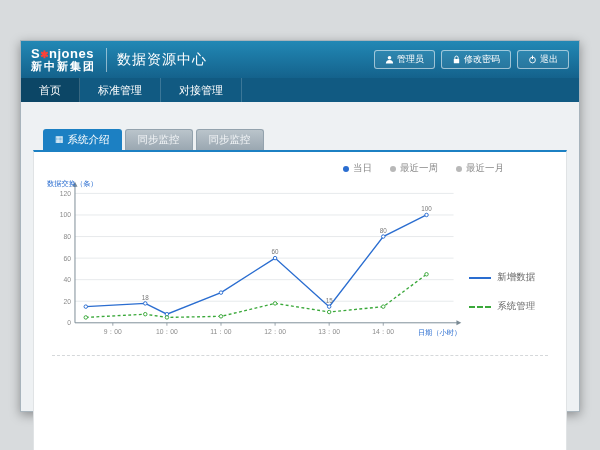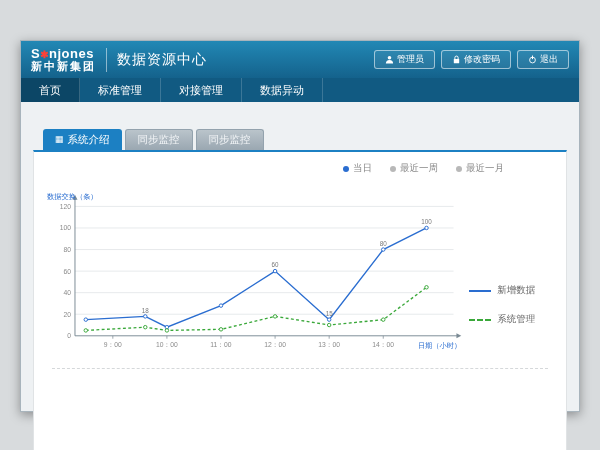--- a/index.html
+++ b/index.html
@@ -40,21 +40,21 @@
                   border:1px solid #93a2ad; border-bottom:none; }
   .tab-ico { font-size:9px; line-height:1; }
 
   .panel { background:#fff; border:1px solid #e0e3e5; border-top:2px solid #1c80c3;
            height:319px; position:relative; }
   .filter-legend { position:absolute; top:10px; right:62px; display:flex; gap:18px;
                    font-size:9.5px; color:#888; align-items:center; }
   .fl-item { display:flex; align-items:center; cursor:pointer; }
   .dot { width:6px; height:6px; border-radius:50%; display:inline-block; margin-right:4px; background:#bbb; }
 
-  .chart-row { display:flex; padding:36px 6px 0 12px; }
+  .chart-row { display:flex; padding:23px 6px 0 12px; }
   #chart-svg { width:432px; height:172px; }
   #chart-svg text { font-family:"Liberation Sans", sans-serif; }
   .series-legend { width:100px; display:flex; flex-direction:column; justify-content:flex-end;
                    gap:16px; font-size:9.5px; color:#666; padding-bottom:34px; padding-left:6px; }
   .sl-item { display:flex; align-items:center; cursor:pointer; }
   .sample { display:inline-block; width:22px; height:0; margin-right:6px; border-top:2px solid #999; }
 
   .divider { border-top:1px dashed #d5d8da; margin:8px 18px 0; }
   .remark { text-align:center; font-size:9px; color:#999; margin-top:16px; padding:0 28px; }
   .remark-label { color:#d43f30; }
@@ -105,23 +105,20 @@
 
     <nav class="nav">
       <div class="nav-item active">
           <span>首页</span>
         </div>
       <div class="nav-item">
           <span>标准管理</span>
         </div>
       <div class="nav-item">
           <span>对接管理</span>
-        </div>
-      <div class="nav-item">
-          <span>数据异动</span>
         </div>
     </nav>
 
     <div class="content">
       <div class="tabs">
         <div class="tab active">
           <span class="tab-ico">▦</span>
           <span>系统介绍</span>
         </div>
         <div class="tab inactive">

